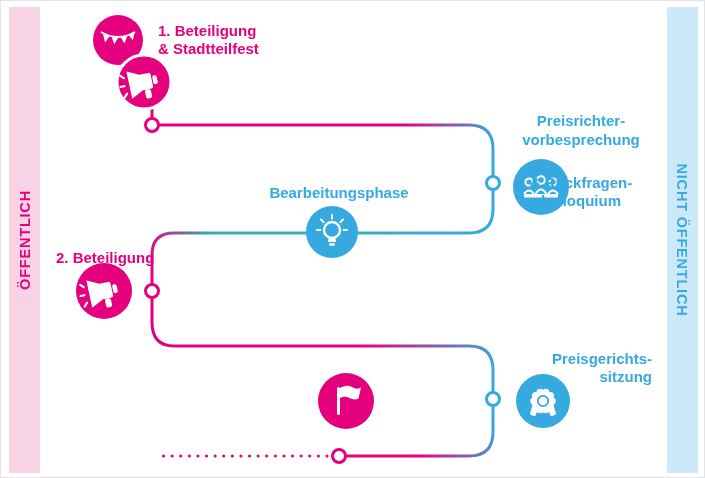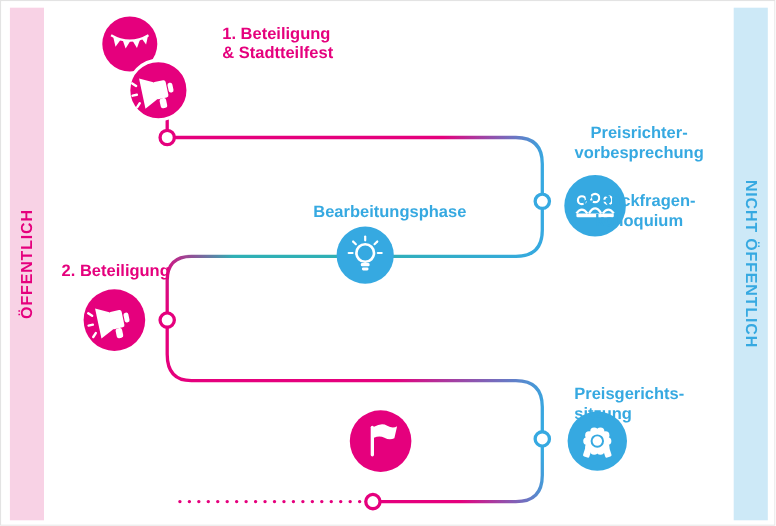--- a/index.html
+++ b/index.html
@@ -22,26 +22,26 @@
     white-space:nowrap;font-weight:bold;font-size:14.5px;letter-spacing:.8px;
   }
   .band-left .band-text{transform:rotate(-90deg);}
   .band-right .band-text{transform:rotate(90deg);}
   .pink{color:#e5007d;}
   .blue{color:#36a9e1;}
   .lbl{
     position:absolute;font-weight:bold;font-size:15px;line-height:1.22;
     white-space:pre-line;
   }
-  .lbl-step1{left:157px;top:21px;width:130px;text-align:left;margin-left:44px;}
+  .lbl-step1{left:157px;top:21px;width:130px;text-align:left;}
   .lbl-jury-briefing{left:500px;top:93px;width:160px;text-align:center;}
   .lbl-jury-briefing .part2{margin-top:7px;}
-  .lbl-workphase{left:253px;top:183px;width:170px;text-align:right;}
-  .lbl-step2{left:55px;top:237px;width:120px;text-align:left;}
-  .lbl-jury-session{left:521px;top:349px;width:130px;text-align:left;}
+  .lbl-workphase{left:253px;top:183px;width:170px;text-align:center;}
+  .lbl-step2{left:55px;top:248px;width:120px;text-align:left;}
+  .lbl-jury-session{left:521px;top:349px;width:130px;text-align:right;}
   .lbl-exhibition{left:198px;top:399px;width:114px;text-align:center;}
   svg.flow{position:absolute;left:0;top:0;}
 </style>
 </head>
 <body>
 
 <div class="stage">
 
   <div class="band band-left">
     <span class="band-text pink">ÖFFENTLICH</span>

